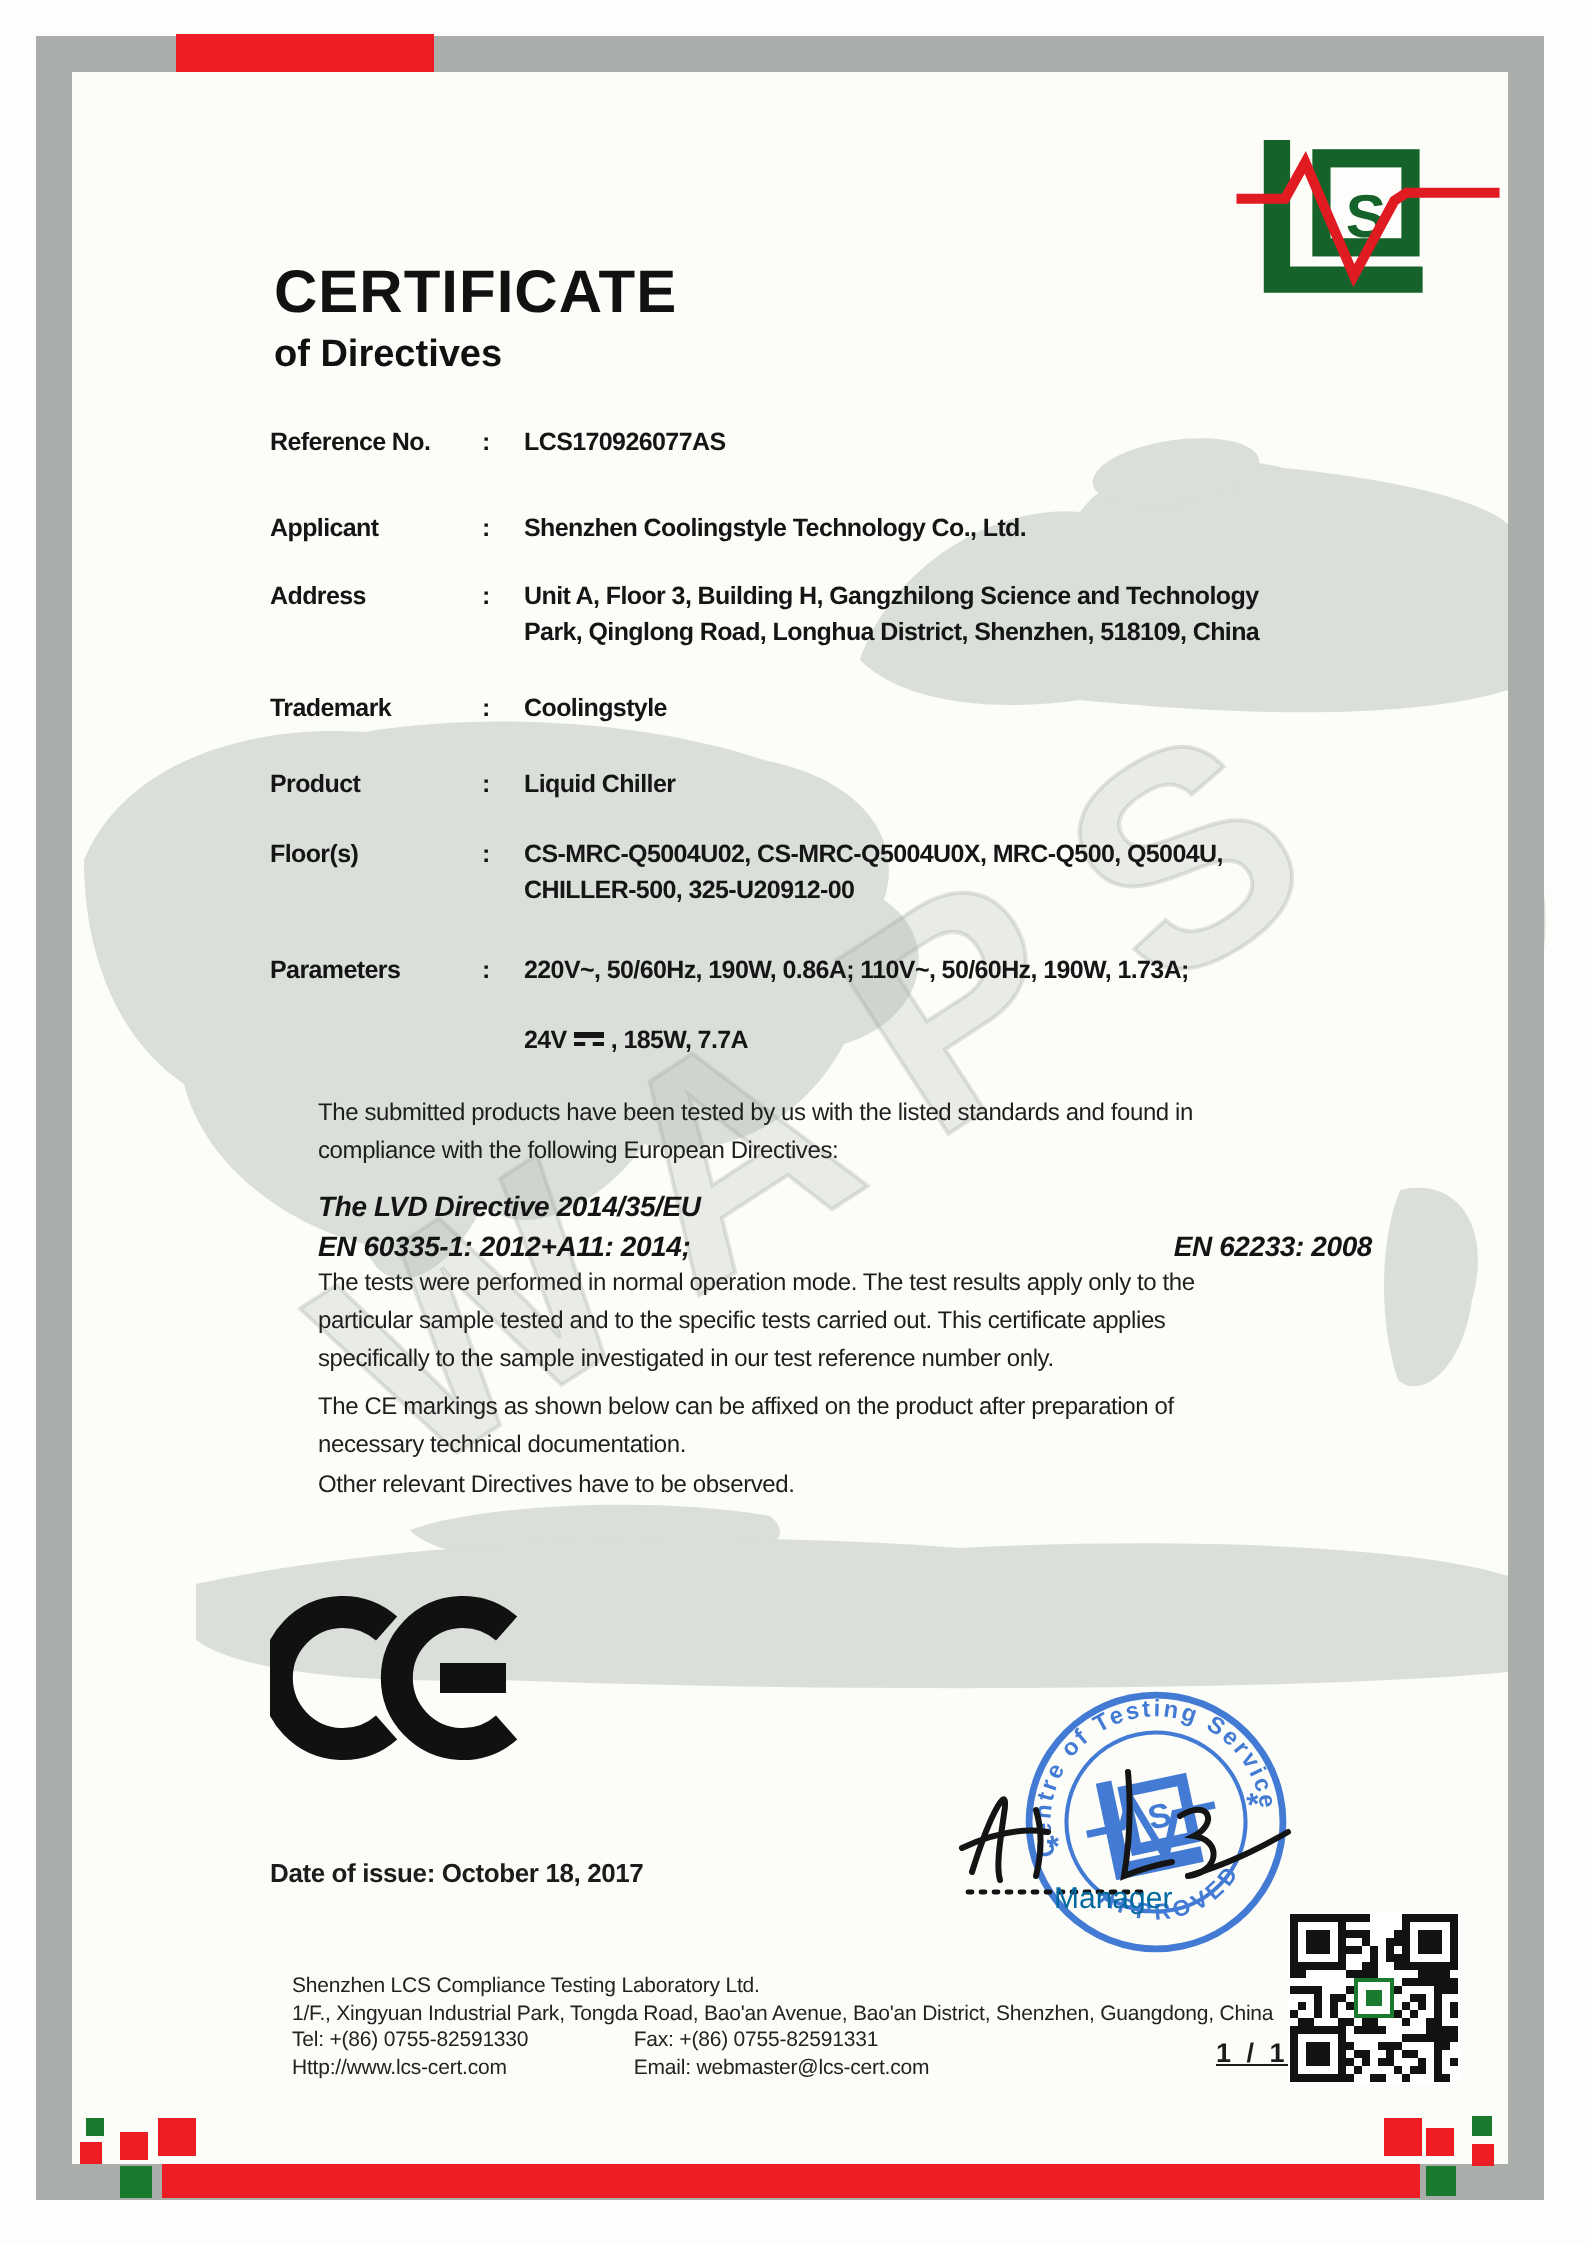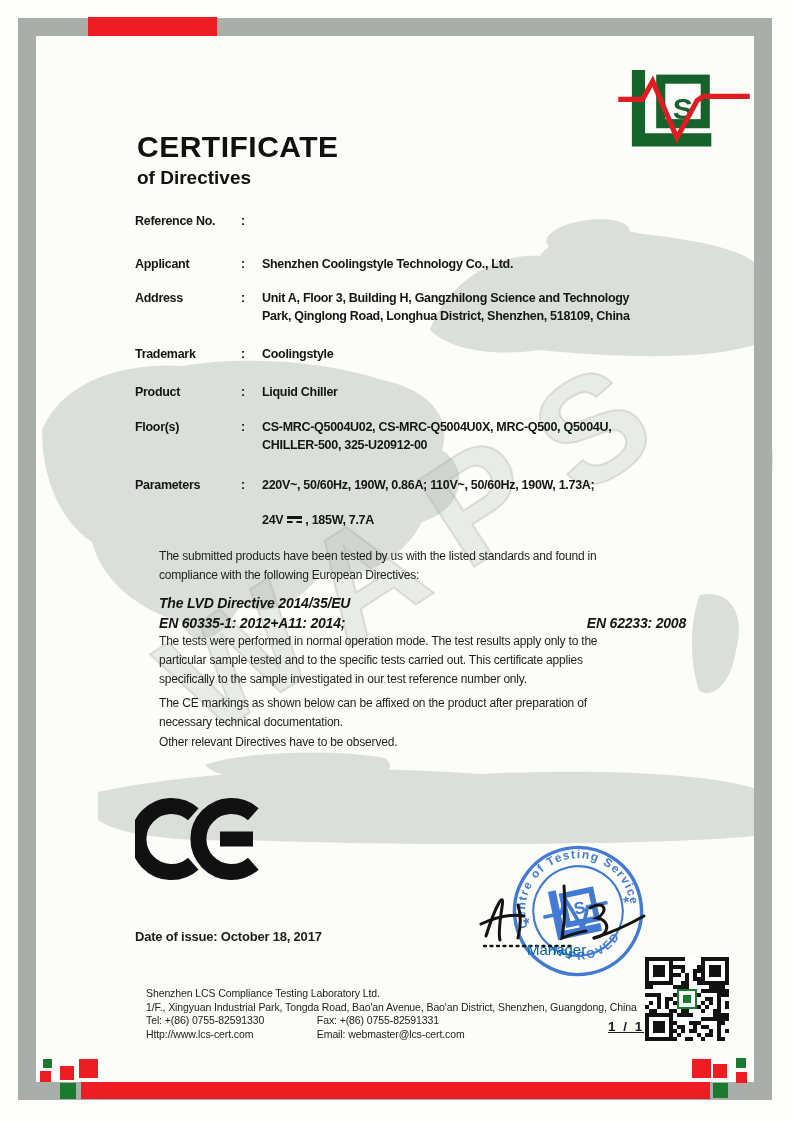--- a/index.html
+++ b/index.html
@@ -114,20 +114,21 @@
   </svg>
 
   <div class="title-block">
     <div class="title">CERTIFICATE</div>
     <div class="subtitle">of Directives</div>
   </div>
 
   <div class="frow" style="top:213px">
     <span class="flabel">Reference No.</span>
     <span class="fcolon">:</span>
+    <span class="fvalue">LCS170926077AS</span>
   </div>
   <div class="frow" style="top:256px">
     <span class="flabel">Applicant</span>
     <span class="fcolon">:</span>
     <span class="fvalue">Shenzhen Coolingstyle Technology Co., Ltd.</span>
   </div>
   <div class="frow" style="top:290px">
     <span class="flabel">Address</span>
     <span class="fcolon">:</span>
     <span class="fvalue">Unit A, Floor 3, Building H, Gangzhilong Science and Technology

